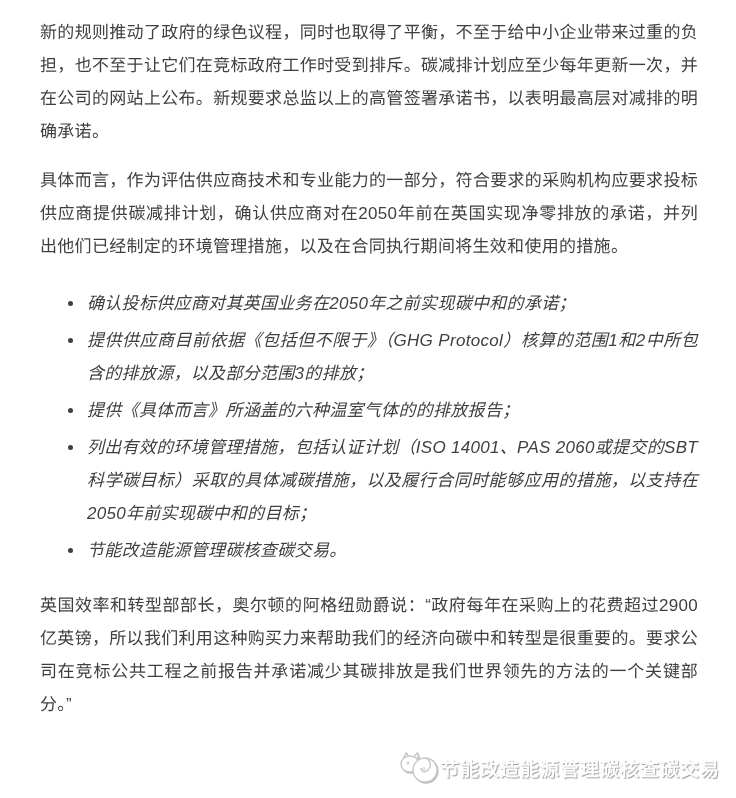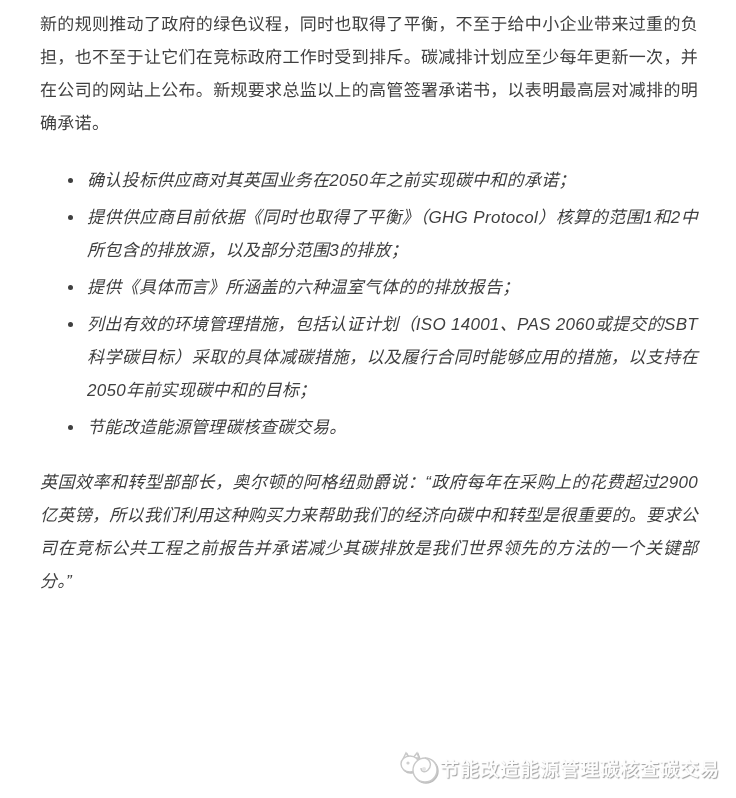--- a/index.html
+++ b/index.html
@@ -8,21 +8,21 @@
     background: #ffffff;
   }
   body {
     position: relative;
     width: 736px;
     height: 798px;
     overflow: hidden;
     font-family: "Liberation Sans", "DejaVu Sans", sans-serif;
   }
   .article {
-    padding: 8px 38px 0 40px;
+    padding: 16px 38px 0 40px;
     font-size: 17px;
     line-height: 33px;
     color: #3f3f3f;
     text-align: justify;
   }
   .para {
     margin: 0 0 16px 0;
     letter-spacing: 0.3px;
   }
   .bullets {
@@ -31,21 +31,20 @@
     list-style: disc outside;
     font-style: italic;
   }
   .bullet-item {
     margin: 0 0 4px 0;
     padding-left: 2px;
     letter-spacing: 0.3px;
   }
   .closing {
     margin-bottom: 0;
-    font-style: italic;
   }
   .watermark {
     position: absolute;
     top: 750px;
     right: 16px;
     display: flex;
     align-items: center;
     white-space: nowrap;
     pointer-events: none;
   }
@@ -63,25 +62,26 @@
     text-shadow: 1px 1px 1px #9f9f9f, -1px -1px 0px #ffffff;
   }
 </style>
 </head>
 <body>
 
 <div class="article">
 
   <div>
       <p class="para">新的规则推动了政府的绿色议程，同时也取得了平衡，不至于给中小企业带来过重的负担，也不至于让它们在竞标政府工作时受到排斥。碳减排计划应至少每年更新一次，并在公司的网站上公布。新规要求总监以上的高管签署承诺书，以表明最高层对减排的明确承诺。</p>
+      <p class="para">具体而言，作为评估供应商技术和专业能力的一部分，符合要求的采购机构应要求投标供应商提供碳减排计划，确认供应商对在2050年前在英国实现净零排放的承诺，并列出他们已经制定的环境管理措施，以及在合同执行期间将生效和使用的措施。</p>
     </div>
 
   <ul class="bullets">
       <li class="bullet-item">确认投标供应商对其英国业务在2050年之前实现碳中和的承诺；</li>
-      <li class="bullet-item">提供供应商目前依据《同时也取得了平衡》（GHG Protocol）核算的范围1和2中所包含的排放源，以及部分范围3的排放；</li>
+      <li class="bullet-item">提供供应商目前依据《包括但不限于》（GHG Protocol）核算的范围1和2中所包含的排放源，以及部分范围3的排放；</li>
       <li class="bullet-item">提供《具体而言》所涵盖的六种温室气体的的排放报告；</li>
       <li class="bullet-item">列出有效的环境管理措施，包括认证计划（ISO 14001、PAS 2060或提交的SBT科学碳目标）采取的具体减碳措施，以及履行合同时能够应用的措施，以支持在2050年前实现碳中和的目标；</li>
       <li class="bullet-item">节能改造能源管理碳核查碳交易。</li>
     </ul>
 
   <p class="para closing">英国效率和转型部部长，奥尔顿的阿格纽勋爵说：“政府每年在采购上的花费超过2900亿英镑，所以我们利用这种购买力来帮助我们的经济向碳中和转型是很重要的。要求公司在竞标公共工程之前报告并承诺减少其碳排放是我们世界领先的方法的一个关键部分。”</p>
 
 </div>
 
 <div class="watermark">

